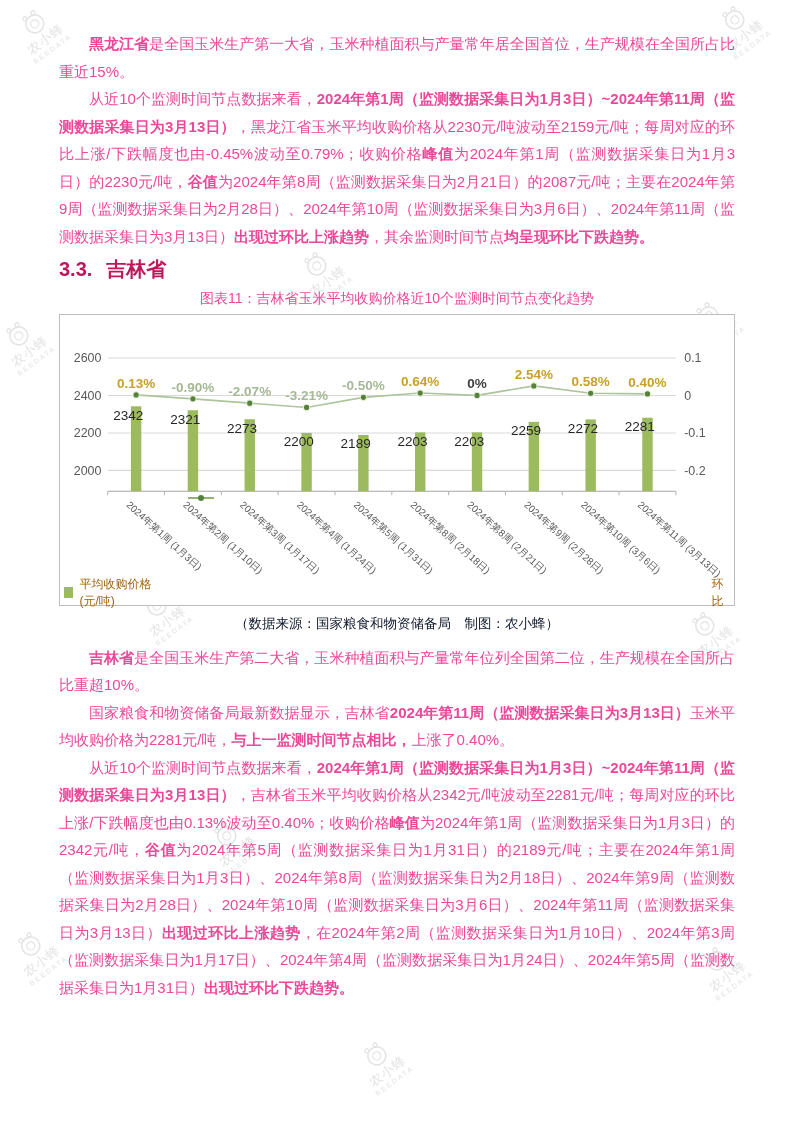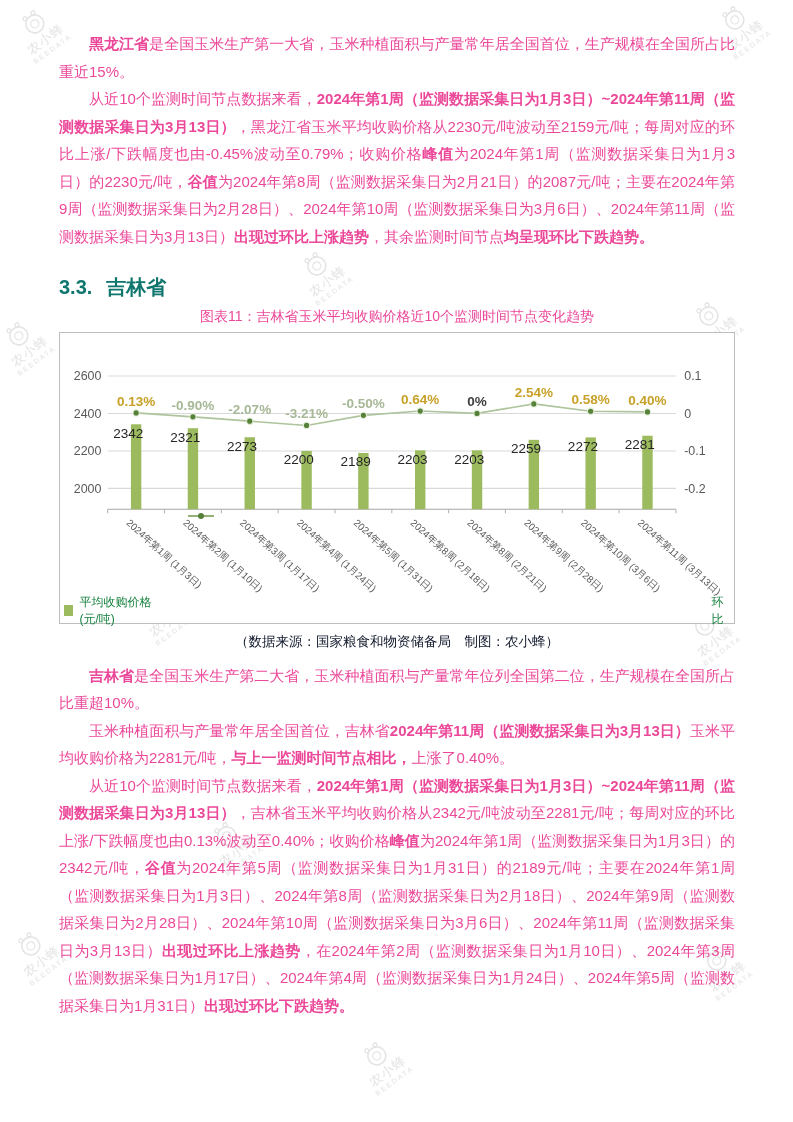--- a/index.html
+++ b/index.html
@@ -7,28 +7,28 @@
         font-family:"Liberation Sans","DejaVu Sans",sans-serif;}
   .wm-layer{position:absolute;inset:0;pointer-events:none;z-index:0;}
   .wm{position:absolute;display:flex;flex-direction:column;align-items:center;
       color:#e3e3e3;transform:rotate(-36deg);line-height:1.15;user-select:none;}
   .wm .cn{font-size:13px;letter-spacing:1px;}
   .wm .en{font-size:7px;letter-spacing:2px;}
   .content{position:absolute;left:59px;top:30px;width:676px;z-index:1;}
   p.body{margin:0;font-size:15px;line-height:27.5px;color:#ec4899;
          text-align:justify;text-indent:2em;}
   p.body b{font-weight:700;}
-  h2.sec{margin:24px 0 8px 0;font-size:20px;line-height:26px;color:#0f766e;font-weight:700;}
+  h2.sec{margin:6px 0 8px 0;font-size:20px;line-height:26px;color:#be185d;font-weight:700;}
   h2.sec .num{margin-right:14px;}
   .fig-title{text-align:center;font-size:14px;color:#ec4899;margin:0 0 6px 0;}
   .chart-box{border:1px solid #bdbdbd;padding:18px 4px 2px 4px;background:#fff;}
   .chart-box svg{display:block;width:100%;height:auto;overflow:visible;}
   svg text{font-family:"Liberation Sans","DejaVu Sans",sans-serif;}
   .legend{display:flex;justify-content:center;align-items:center;gap:7px;
-          height:20px;font-size:12px;color:#15803d;}
+          height:20px;font-size:12px;color:#a16207;}
   .legend .sw{width:11px;height:11px;display:inline-block;}
   .legend .gap{width:14px;}
   .source{text-align:center;font-size:13.5px;color:#0f172a;margin:9px 0 11px 0;}
 </style>
 </head>
 <body>
 
 <div class="page">
   <div class="wm-layer" id="wm-layer">
       <div class="wm" style="left: 18px; top: 8px;">
@@ -247,16 +247,16 @@
             <line x1="0" y1="5" x2="26" y2="5" stroke="#7b9e57" stroke-width="1.6"></line>
             <circle cx="13" cy="5" r="3" fill="#55813a"></circle>
           </svg>
         <span>环比</span>
       </div>
     </div>
 
     <div class="source">（数据来源：国家粮食和物资储备局　制图：农小蜂）</div>
 
     <p class="body"><b>吉林省</b><span>是全国玉米生产第二大省，玉米种植面积与产量常年位列全国第二位，生产规模在全国所占比重超10%。</span></p>
-    <p class="body"><span>玉米种植面积与产量常年居全国首位，吉林省</span><b>2024年第11周（监测数据采集日为3月13日）</b><span>玉米平均收购价格为2281元/吨，</span><b>与上一监测时间节点相比，</b><span>上涨了0.40%。</span></p>
+    <p class="body"><span>国家粮食和物资储备局最新数据显示，吉林省</span><b>2024年第11周（监测数据采集日为3月13日）</b><span>玉米平均收购价格为2281元/吨，</span><b>与上一监测时间节点相比，</b><span>上涨了0.40%。</span></p>
     <p class="body"><span>从近10个监测时间节点数据来看，</span><b>2024年第1周（监测数据采集日为1月3日）~2024年第11周（监测数据采集日为3月13日）</b><span>，吉林省玉米平均收购价格从2342元/吨波动至2281元/吨；每周对应的环比上涨/下跌幅度也由0.13%波动至0.40%；收购价格</span><b>峰值</b><span>为2024年第1周（监测数据采集日为1月3日）的2342元/吨，</span><b>谷值</b><span>为2024年第5周（监测数据采集日为1月31日）的2189元/吨；主要在2024年第1周（监测数据采集日为1月3日）、2024年第8周（监测数据采集日为2月18日）、2024年第9周（监测数据采集日为2月28日）、2024年第10周（监测数据采集日为3月6日）、2024年第11周（监测数据采集日为3月13日）</span><b>出现过环比上涨趋势</b><span>，在2024年第2周（监测数据采集日为1月10日）、2024年第3周（监测数据采集日为1月17日）、2024年第4周（监测数据采集日为1月24日）、2024年第5周（监测数据采集日为1月31日）</span><b>出现过环比下跌趋势。</b></p>
   </div>
 </div>
 
 </body></html>

